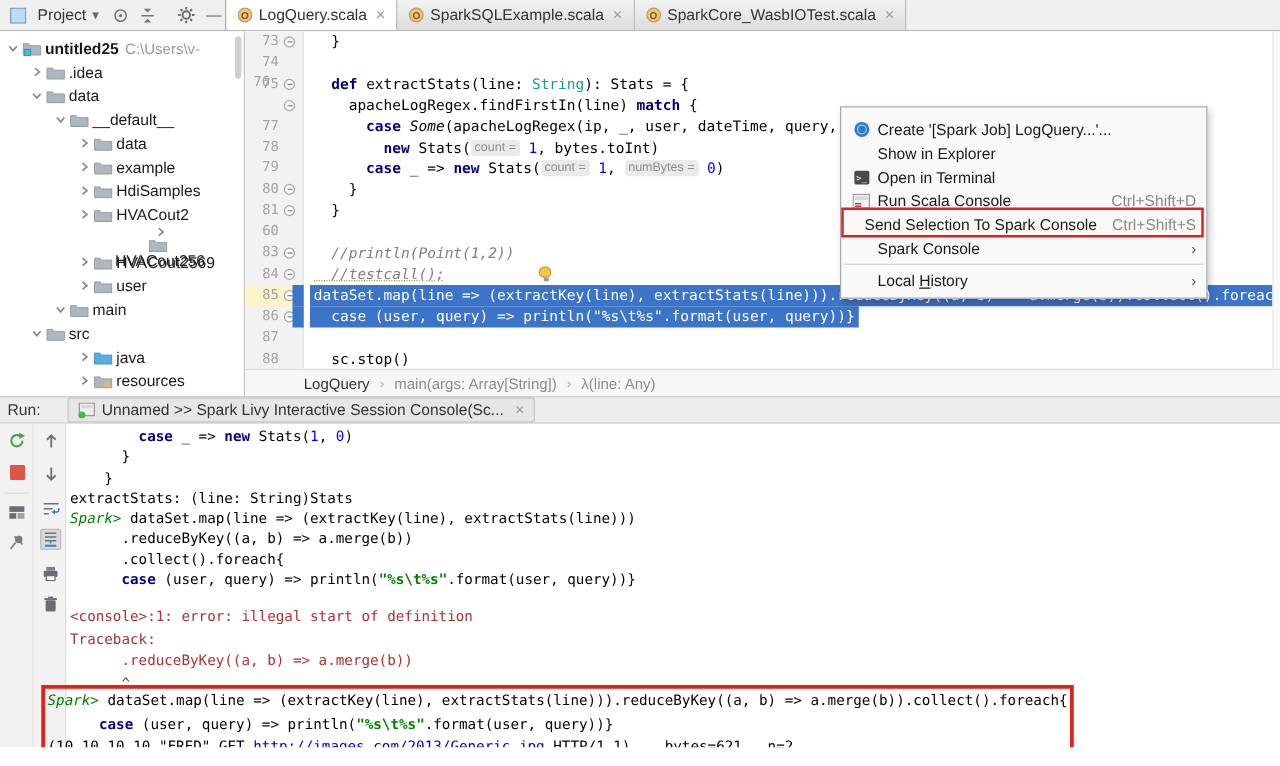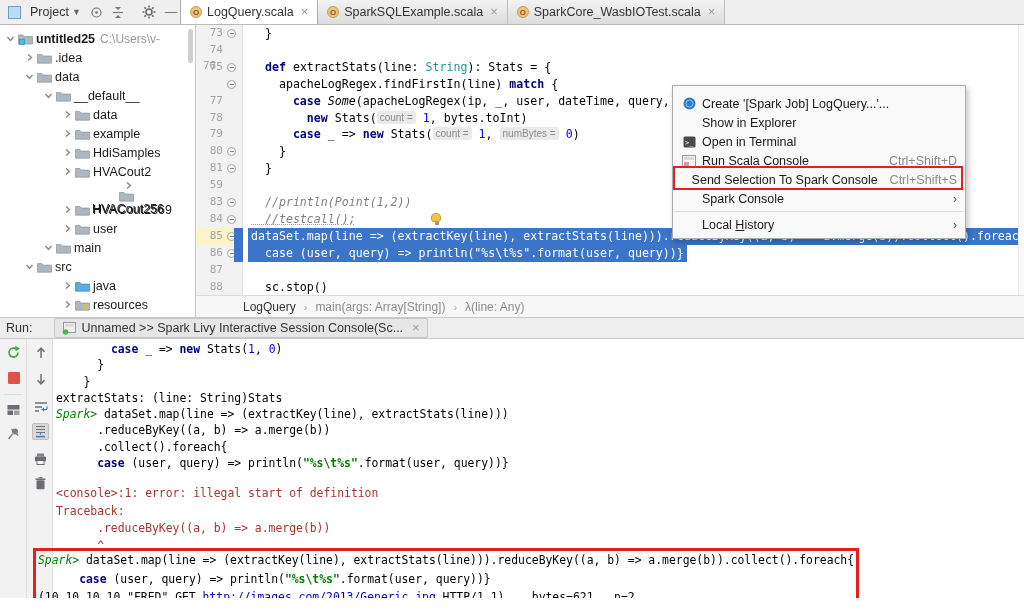--- a/index.html
+++ b/index.html
@@ -393,21 +393,21 @@
         <div class="fold" style="top: 37.8px;"></div>
         <div class="lnum" style="top: 33px; text-align: center;">76</div>
         <div class="fold" style="top: 54.7px;"></div>
         <div class="lnum" style="top: 67.6px;">77</div>
         <div class="lnum" style="top: 84.5px;">78</div>
         <div class="lnum" style="top: 101.4px;">79</div>
         <div class="lnum" style="top: 118.3px;">80</div>
         <div class="fold" style="top: 122.3px;"></div>
         <div class="lnum" style="top: 135.2px;">81</div>
         <div class="fold" style="top: 139.2px;"></div>
-        <div class="lnum" style="top: 152.1px;">59</div>
+        <div class="lnum" style="top: 152.1px;">60</div>
         <div class="lnum" style="top: 169px;">83</div>
         <div class="fold" style="top: 173px;"></div>
         <div class="lnum" style="top: 185.9px;">84</div>
         <div class="fold" style="top: 189.9px;"></div>
         <div class="caret-row" style="top: 202.8px;"></div>
         <div class="lnum" style="top: 202.8px;">85</div>
         <div class="fold" style="top: 206.8px;"></div>
         <div class="gsel" style="top: 202.8px;"></div>
         <div class="lnum" style="top: 219.7px;">86</div>
         <div class="fold" style="top: 223.7px;"></div>

